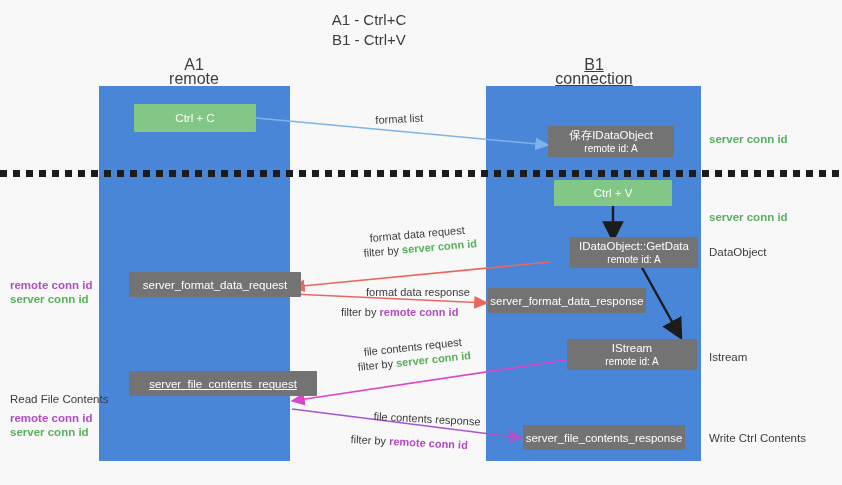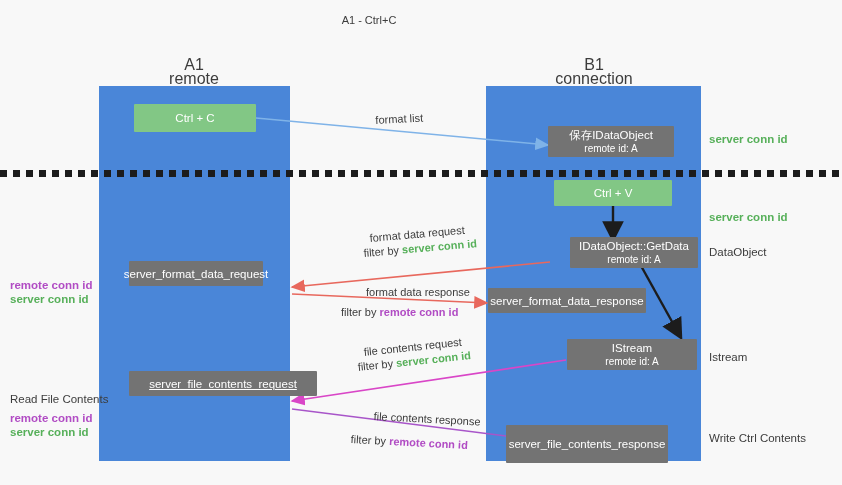--- a/index.html
+++ b/index.html
@@ -27,21 +27,21 @@
     width: 842px;
     height: 485px;
     pointer-events: none;
   }
   .title {
     position: absolute;
     top: 10px;
     left: 0;
     width: 738px;
     text-align: center;
-    font-size: 11px;
+    font-size: 15px;
     line-height: 20px;
     color: #3c3c3c;
   }
   .col-head {
     position: absolute;
     text-align: center;
     font-size: 16px;
     line-height: 14px;
     color: #3c3c3c;
   }
@@ -105,27 +105,28 @@
     line-height: 14px;
   }
 </style>
 </head>
 <body>
 
 <div class="stage">
 
   <div class="title">
     <div>A1 - Ctrl+C</div>
+    <div>B1 - Ctrl+V</div>
   </div>
 
   <div class="col-head" style="left:118px; top:58px; width:152px;">
     <div>A1</div>
     <div>remote</div>
   </div>
-  <div class="col-head" style="left:518px; top:58px; width:152px;">
+  <div class="col-head" style="left:518px; top:58px; width:152px;text-decoration:underline;">
     <div>B1</div>
     <div>connection</div>
   </div>
 
   <div class="lane" style="left:99px; top:86px; width:191px; height:375px;"></div>
   <div class="lane" style="left:486px; top:86px; width:215px; height:375px;"></div>
 
   <svg class="wires" viewBox="0 0 842 485">
     <defs>
       <marker id="ah-blue" markerWidth="9" markerHeight="8" refX="8" refY="4" orient="auto">
@@ -173,38 +174,38 @@
 
   <div class="node green" style="left:554px; top:180px; width:118px; height:26px;">
     <div>Ctrl + V</div>
   </div>
 
   <div class="node orange" style="left:550px; top:237px; width:128px; height:31px;margin-left:20px;">
     <div>IDataObject::GetData</div>
     <div class="l2">remote id: A</div>
   </div>
 
-  <div class="node orange" style="left:129px; top:261px; width:134px; height:25px;">
+  <div class="node orange" style="left:129px; top:272px; width:172px; height:25px;">
     <div>server_format_data_request</div>
   </div>
 
   <div class="node orange" style="left:488px; top:288px; width:158px; height:25px;">
     <div>server_format_data_response</div>
   </div>
 
   <div class="node orange" style="left:567px; top:339px; width:130px; height:31px;">
     <div>IStream</div>
     <div class="l2">remote id: A</div>
   </div>
 
   <div class="node orange" style="left:129px; top:371px; width:188px; height:25px;text-decoration:underline;">
     <div>server_file_contents_request</div>
   </div>
 
-  <div class="node orange" style="left:506px; top:425px; width:162px; height:38px;">
+  <div class="node orange" style="left:523px; top:425px; width:162px; height:25px;">
     <div>server_file_contents_response</div>
   </div>
 
   <div class="side-label tag-green" style="left:709px; top:132px;">server conn id</div>
   <div class="side-label tag-green" style="left:709px; top:210px;">server conn id</div>
   <div class="side-label" style="left:709px; top:245px;">DataObject</div>
   <div class="side-label" style="left:709px; top:350px;">Istream</div>
   <div class="side-label" style="left:709px; top:431px;">Write Ctrl Contents</div>
 
   <div class="stackwrap" style="left:10px; top:278px; text-align:left;">

